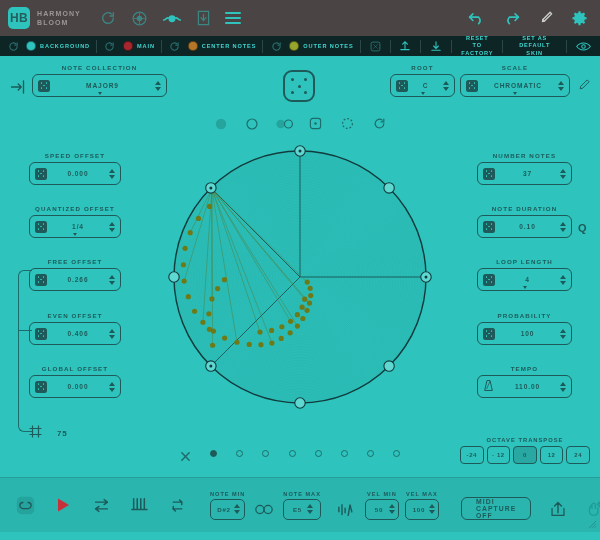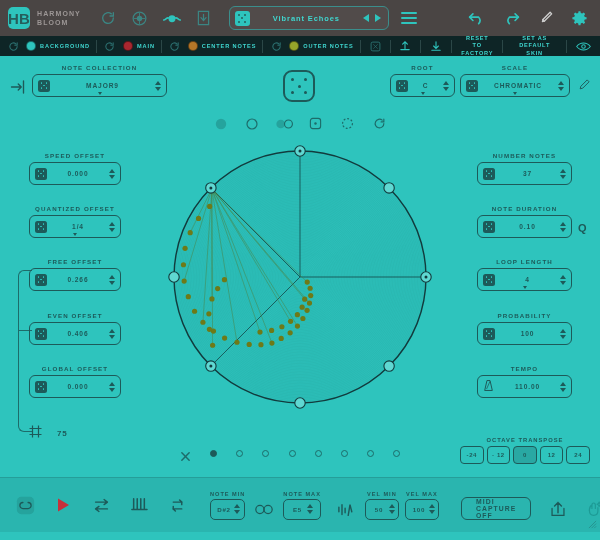--- a/index.html
+++ b/index.html
@@ -20,21 +20,21 @@
   .topbar {
     position: absolute; top: 0; left: 0;
     width: 600px; height: 36px;
     background: #4a4544;
     display: flex; align-items: center;
   }
   .logo-box {
     width: 22px; height: 22px; margin-left: 8px;
     background: #2ec4bd; border-radius: 5px;
     display: flex; align-items: center; justify-content: center;
-    color: #255e5c; font-size: 15px; font-weight: bold; letter-spacing: .3px;
+    color: #255e5c; font-size: 12px; font-weight: bold; letter-spacing: .3px;
   }
   .logo-text {
     margin-left: 7px; color: #9c9695;
     font-size: 7px; font-weight: bold; letter-spacing: 1.1px;
     line-height: 9px; text-transform: uppercase;
   }
   .tb-icons { display: flex; align-items: center; gap: 14px; margin-left: 18px; }
   .tbi { width: 18px; height: 18px; display:flex; align-items:center; justify-content:center; cursor:pointer; }
   .tbi svg { display:block; }
 
@@ -210,34 +210,20 @@
         </svg>
       </div>
       <div class="tbi">
         <svg width="15" height="16" viewBox="0 0 20 22" fill="none" stroke="#3b8583" stroke-width="1.7" stroke-linecap="round">
           <path d="M3 2h14v18H3z"></path>
             <path d="M10 6v8M6.5 10.5 10 14.5l3.5-4"></path>
         </svg>
       </div>
     </div>
 
-    <div class="preset-box">
-      <div class="preset-dice">
-        <i style="left:3px;top:3px"></i>
-          <i style="left:9px;top:3px"></i>
-        <i style="left:6px;top:6.5px"></i>
-          <i style="left:3px;top:10px"></i>
-          <i style="left:9px;top:10px"></i>
-      </div>
-      <div class="preset-name">Vibrant Echoes</div>
-      <div class="preset-arrows">
-        <div class="tri-l"></div>
-        <div class="tri-r"></div>
-      </div>
-    </div>
 
     <div class="hamb">
       <span></span>
       <span></span>
       <span></span>
     </div>
 
     <div class="tb-right">
       <div class="tbi">
         <svg width="18" height="16" viewBox="0 0 22 18" fill="none" stroke="#2ec4bd" stroke-width="2" stroke-linecap="round" stroke-linejoin="round">

